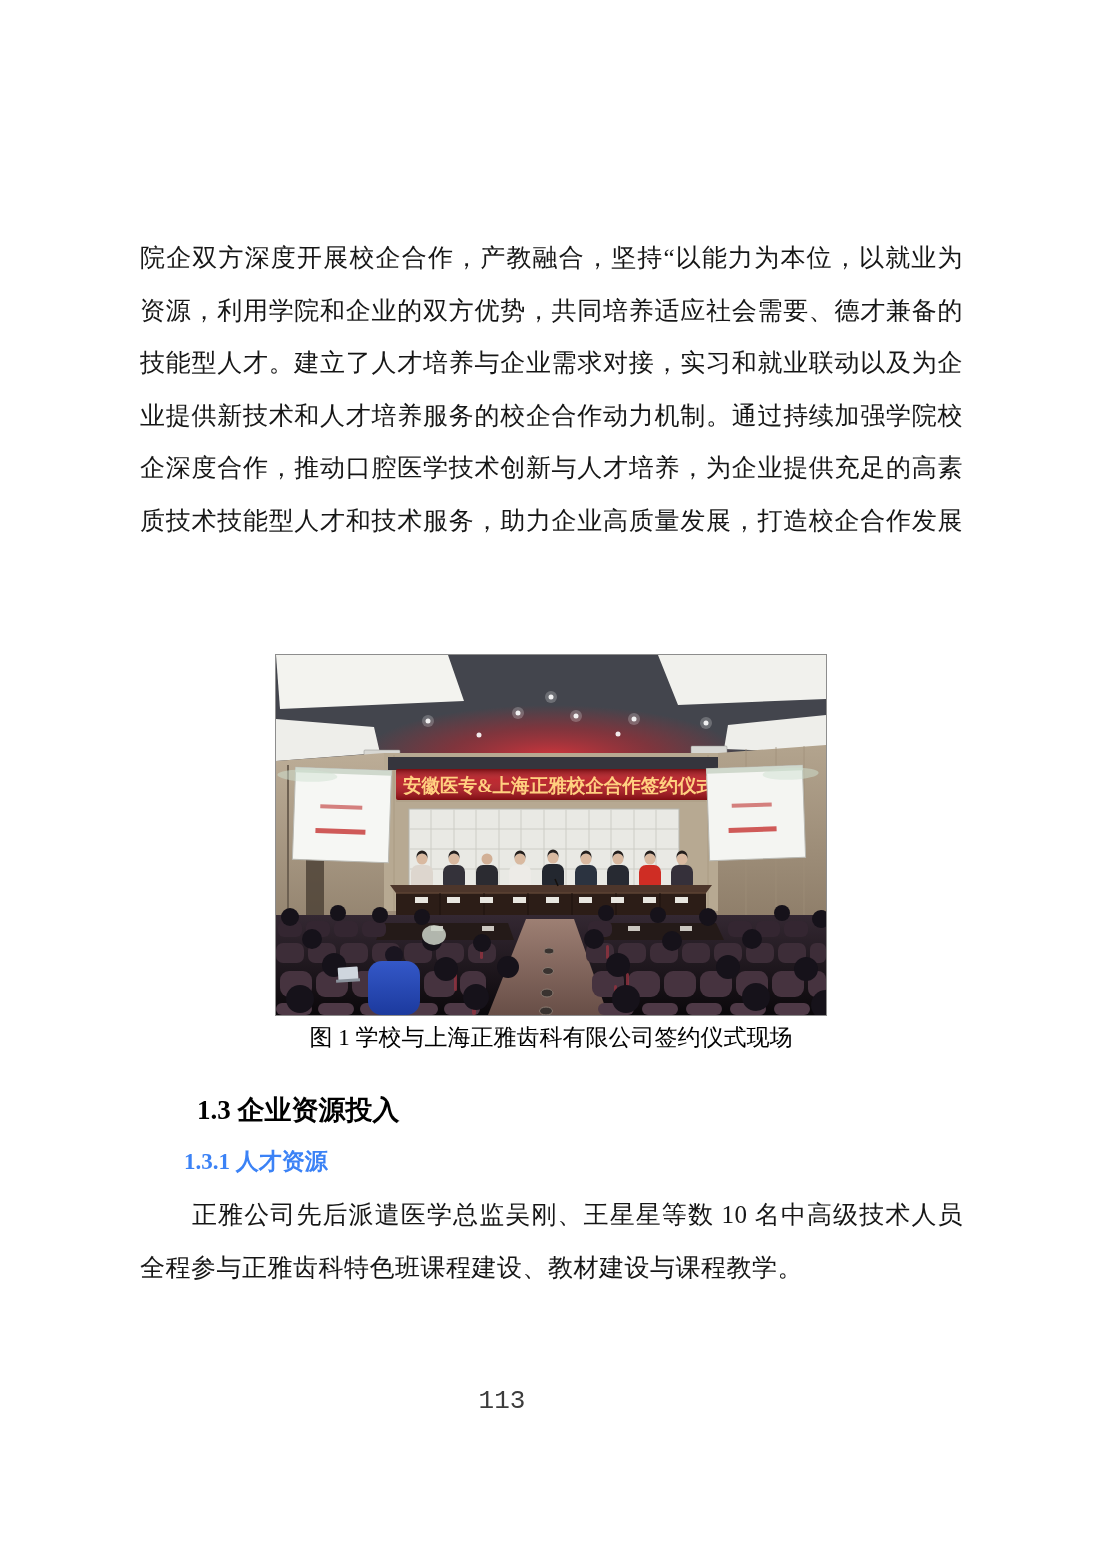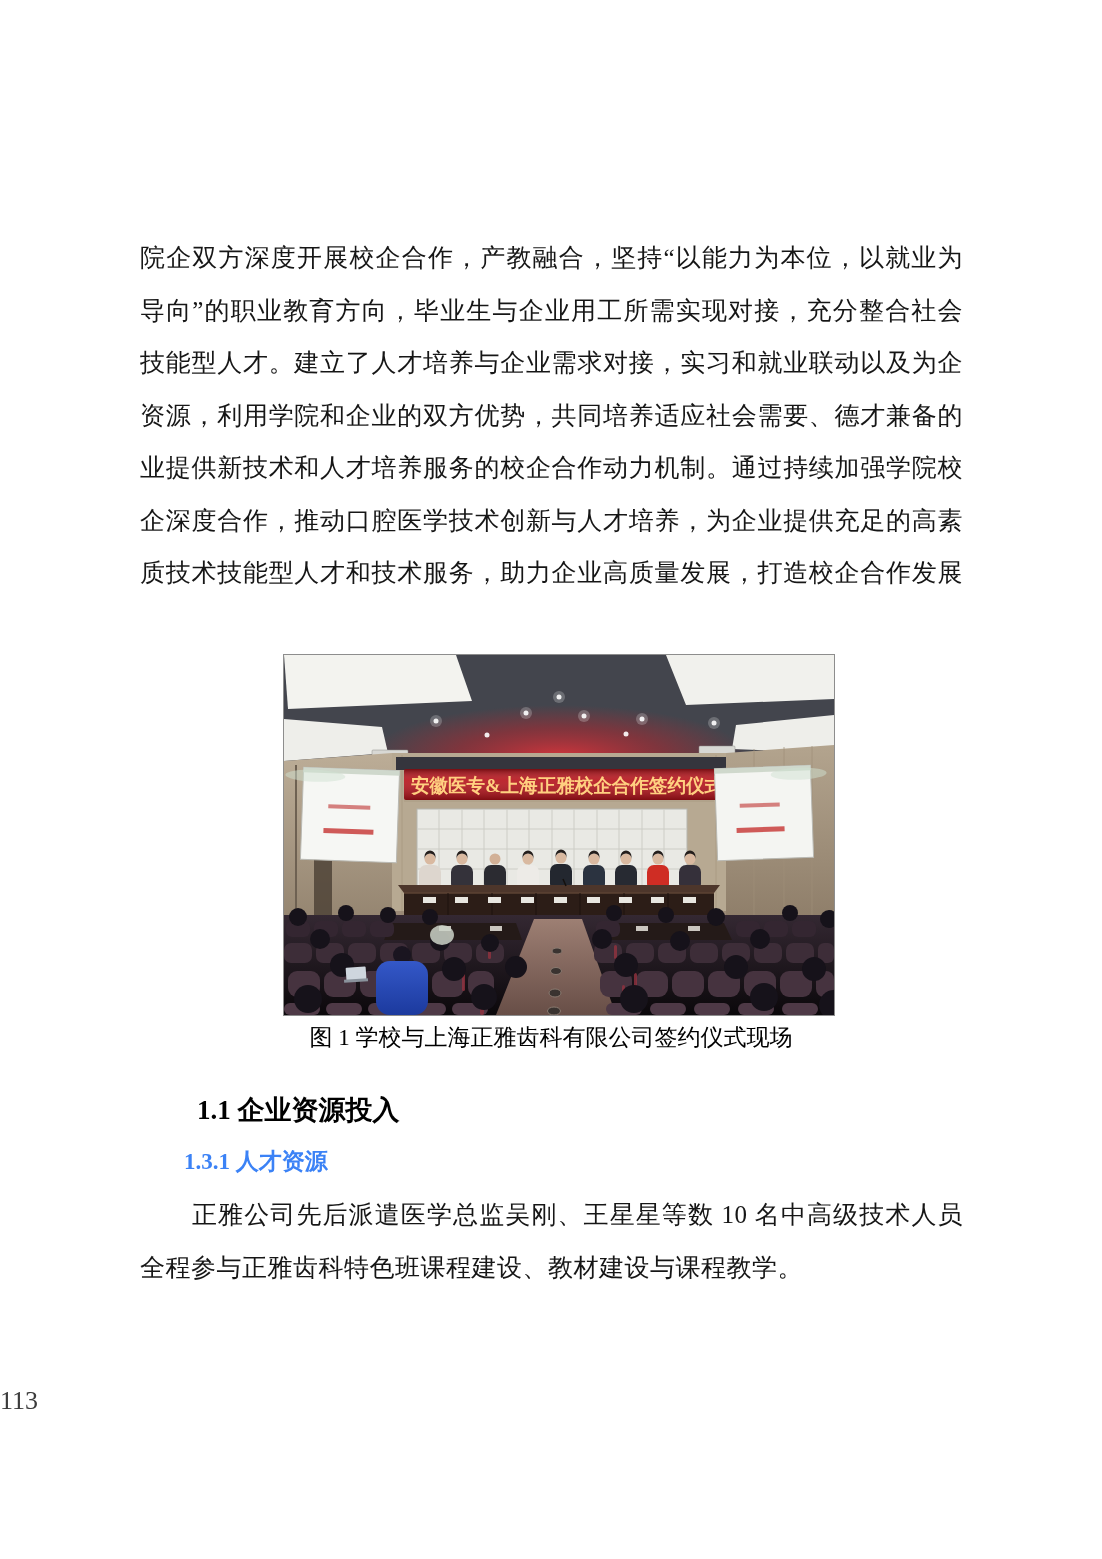--- a/index.html
+++ b/index.html
@@ -19,21 +19,21 @@
     width: 823px;
     font-size: 25px;
     line-height: 52.5px;
     letter-spacing: 0.5px;
   }
   .para .jline { text-align: justify; text-align-last: justify; }
   .para .lline { text-align: left; text-align-last: left; }
   .indent2 { text-indent: 52px; }
   .figure-wrap {
     position: absolute;
-    left: 283px;
+    left: 275px;
     top: 612px;
     width: 550px;
     height: 360px;
     border: 1px solid #8d8d8d;
     background: #5eead4;
   }
   .figure-wrap svg { display: block; }
   .caption {
     position: absolute;
     top: 980px;
@@ -58,36 +58,35 @@
     font-size: 23px;
     font-weight: bold;
     color: #3b82f6;
   }
   .para2 { top: 1147px; }
   .page-number {
     position: absolute;
     top: 1344px;
     left: 0;
     width: 1004px;
-    text-align: left;
+    text-align: center;
     font-size: 26px;
     color: #3c3c3c;
-    font-family: Liberation Serif, serif;
+    font-family: Liberation Mono, monospace;
   }
 </style>
 </head>
 <body>
 
 <div class="page">
 
   <div class="para" style="top:190px;">
     <div class="jline">院企双方深度开展校企合作，产教融合，坚持“以能力为本位，以就业为</div>
-    <div class="jline">导向”的职业教育方向，毕业生与企业用工所需实现对接，充分整合社会</div>
+    <div class="jline">资源，利用学院和企业的双方优势，共同培养适应社会需要、德才兼备的</div>
     <div class="jline">技能型人才。建立了人才培养与企业需求对接，实习和就业联动以及为企</div>
-    <div class="jline">资源，利用学院和企业的双方优势，共同培养适应社会需要、德才兼备的</div>
     <div class="jline">业提供新技术和人才培养服务的校企合作动力机制。通过持续加强学院校</div>
     <div class="jline">企深度合作，推动口腔医学技术创新与人才培养，为企业提供充足的高素</div>
     <div class="jline">质技术技能型人才和技术服务，助力企业高质量发展，打造校企合作发展</div>
   </div>
 
   <div class="figure-wrap">
     <svg width="550" height="360" viewBox="0 0 550 360" xmlns="http://www.w3.org/2000/svg">
       <defs>
         <radialGradient id="redglow" cx="50%" cy="50%" r="50%">
           <stop offset="0%" stop-color="#d8353c" stop-opacity="0.95"></stop>
@@ -409,21 +408,21 @@
         <g>
           <rect x="62" y="312" width="20" height="13" rx="1" fill="#cfd6de" transform="rotate(-4 72 318)"></rect>
           <rect x="60" y="324" width="24" height="3" fill="#8a929c" transform="rotate(-4 72 325)"></rect>
         </g>
       </g>
     </svg>
   </div>
 
   <div class="caption">图 1 学校与上海正雅齿科有限公司签约仪式现场</div>
 
-  <div class="h13">1.1 企业资源投入</div>
+  <div class="h13">1.3 企业资源投入</div>
   <div class="h131">1.3.1 人才资源</div>
 
   <div class="para para2">
     <div class="jline indent2">正雅公司先后派遣医学总监吴刚、王星星等数 10 名中高级技术人员</div>
     <div class="lline">全程参与正雅齿科特色班课程建设、教材建设与课程教学。</div>
   </div>
 
   <div class="page-number">113</div>
 
 </div>

